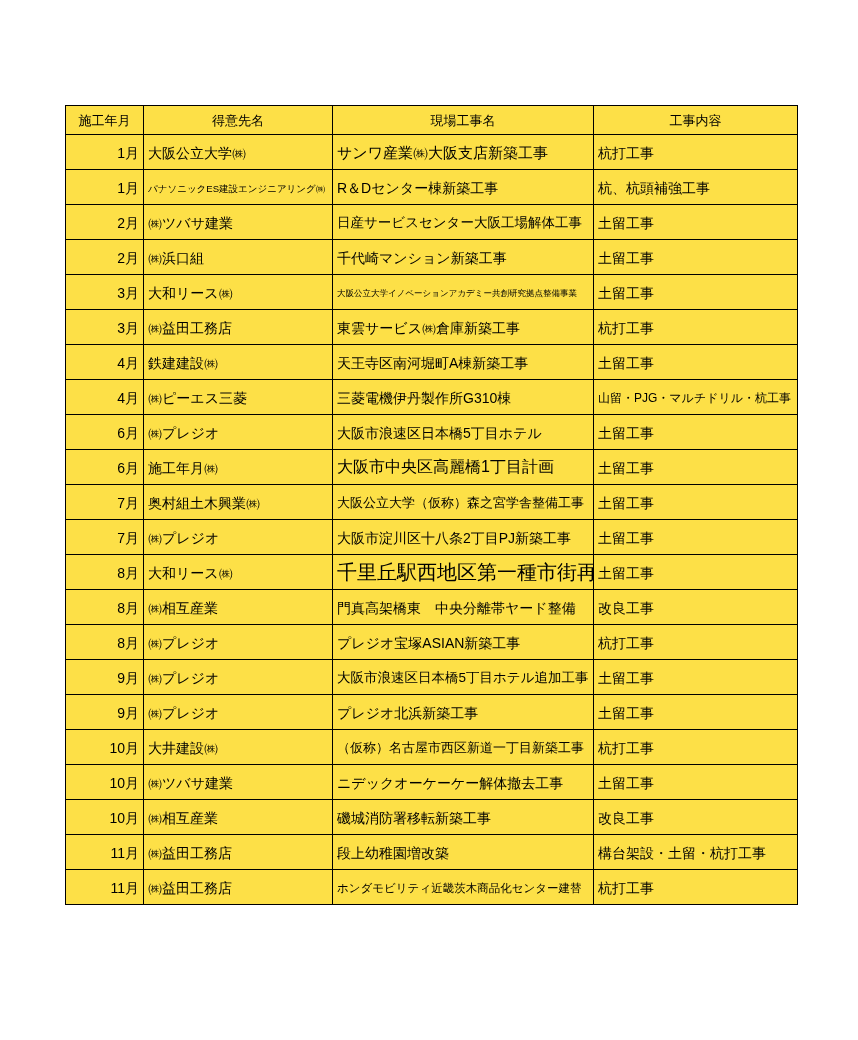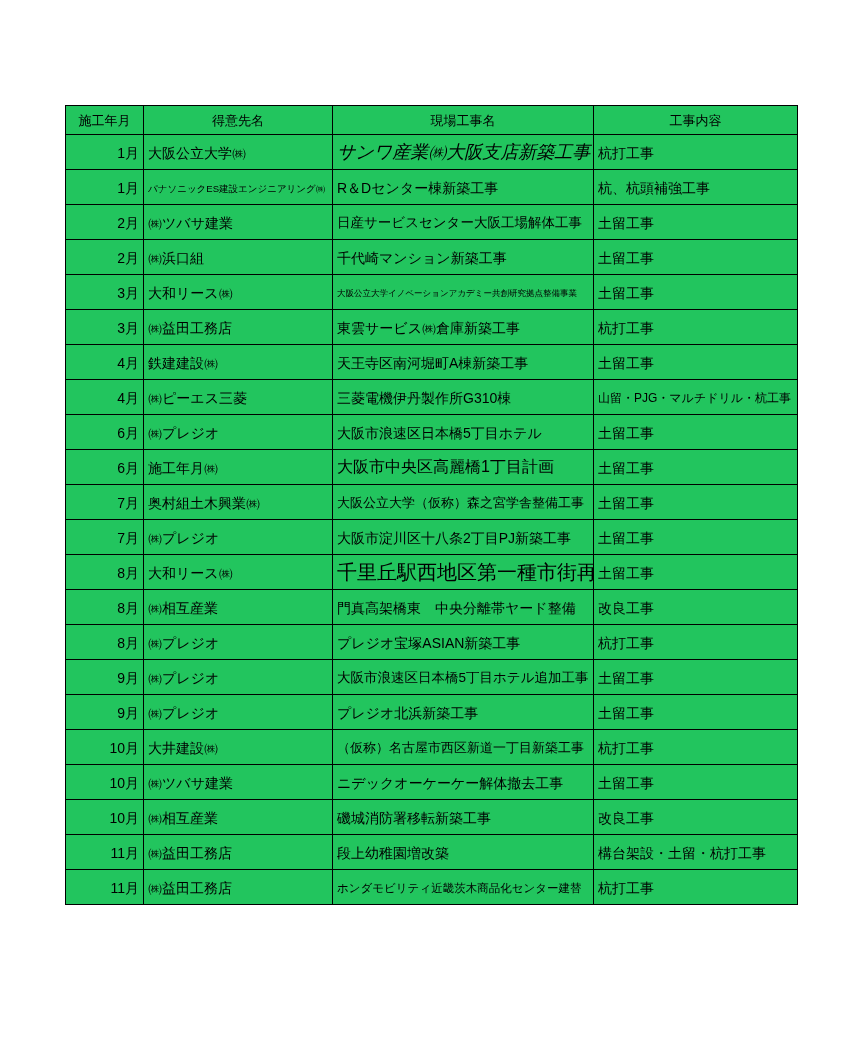--- a/index.html
+++ b/index.html
@@ -8,21 +8,21 @@
     font-family:"Liberation Sans","DejaVu Sans",sans-serif;
     color:#000;
     -webkit-font-smoothing:antialiased;
   }
   .sheet{position:relative;width:858px;height:1040px;background:#fff;overflow:hidden;}
   table.record{
     position:absolute;left:65px;top:105px;
     width:732px;
     border-collapse:collapse;
     table-layout:fixed;
-    background:#22c55e;
+    background:#fde047;
   }
   table.record th,
   table.record td{
     border:1px solid #000;
     padding:0 4px;
     overflow:hidden;
     white-space:nowrap;
     vertical-align:middle;
     font-size:14px;
     line-height:1;
@@ -57,21 +57,21 @@
           <th>得意先名</th>
           <th>現場工事名</th>
           <th>工事内容</th>
         </tr>
     </thead>
     <tbody>
 
   <tr>
     <td class="month"><span class="fit" style="font-size: 14px;">1月</span></td>
     <td class="client"><span class="fit" style="font-size: 14px;">大阪公立大学㈱</span></td>
-    <td class="site"><span class="fit" style="font-size: 18px; font-style: italic;">サンワ産業㈱大阪支店新築工事</span></td>
+    <td class="site"><span class="fit" style="font-size: 15px;">サンワ産業㈱大阪支店新築工事</span></td>
     <td class="work"><span class="fit" style="font-size: 14px;">杭打工事</span></td>
   </tr>
 
   <tr>
     <td class="month"><span class="fit" style="font-size: 14px;">1月</span></td>
     <td class="client"><span class="fit" style="font-size: 9.5px;">パナソニックES建設エンジニアリング㈱</span></td>
     <td class="site"><span class="fit" style="font-size: 14px; text-align: center;">R＆Dセンター棟新築工事</span></td>
     <td class="work"><span class="fit" style="font-size: 14px; text-align: right;">杭、杭頭補強工事</span></td>
   </tr>
 

